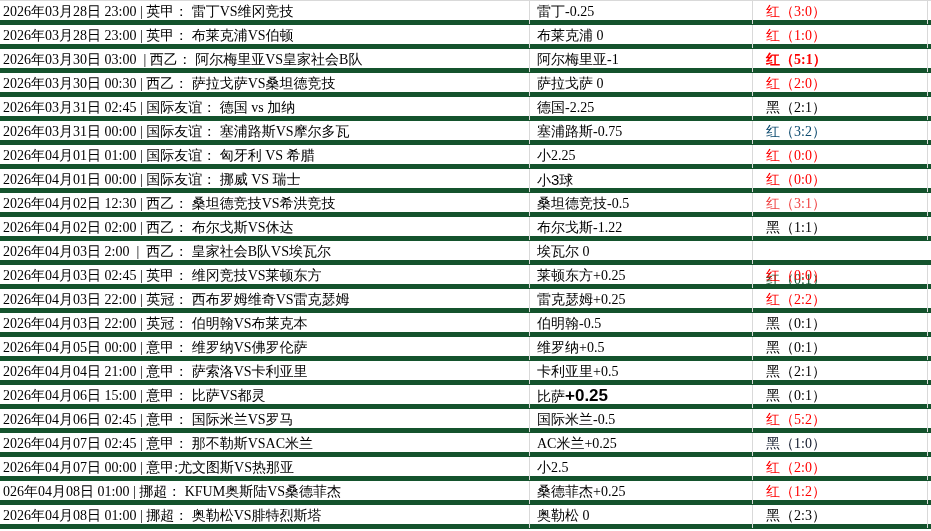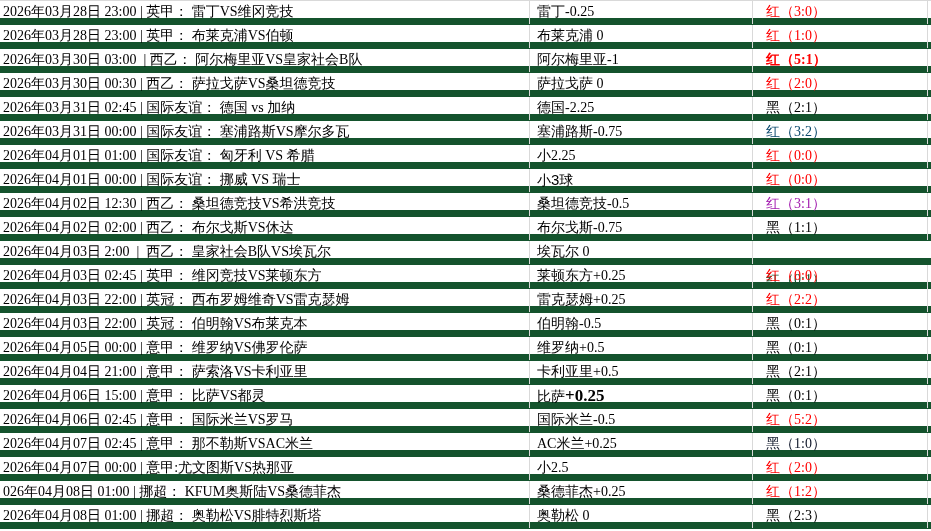--- a/index.html
+++ b/index.html
@@ -16,21 +16,21 @@
     color: #000000;
   }
   .sheet {
     width: 931px;
     border-top: 1px solid #d9d9d9;
   }
   .row {
     display: flex;
     height: 24px;
     box-sizing: border-box;
-    border-bottom: 7px solid #14532d;
+    border-bottom: 5px solid #14532d;
     background: #ffffff;
   }
   .cell {
     box-sizing: border-box;
     overflow: hidden;
     white-space: pre;
     line-height: 22px;
     height: 23px;
   }
   .c-match {
@@ -49,21 +49,21 @@
     border-right: 1px solid #d9d9d9;
   }
   .c-gutter {
     flex: 1;
   }
   .seg-sans {
     font-family: "Liberation Sans", sans-serif;
     font-size: 15px;
   }
   .seg-sans-bold {
-    font-family: Liberation Serif, serif;
+    font-family: Liberation Sans, sans-serif;
     font-size: 17px;
     font-weight: 700;
   }
 </style>
 </head>
 <body>
 
 <div class="sheet">
     <div class="row">
     <div class="cell c-match">2026年03月28日 23:00 | 英甲： 雷丁VS维冈竞技</div>
@@ -109,26 +109,26 @@
   </div>
     <div class="row">
     <div class="cell c-match">2026年04月01日 00:00 | 国际友谊： 挪威 VS 瑞士</div>
     <div class="cell c-pick"><span>小</span><span class="seg-sans">3</span><span>球</span></div>
     <div class="cell c-result" style="color: rgb(254, 0, 0);">红（0:0）</div>
     <div class="cell c-gutter"></div>
   </div>
     <div class="row">
     <div class="cell c-match">2026年04月02日 12:30 | 西乙： 桑坦德竞技VS希洪竞技</div>
     <div class="cell c-pick"><span>桑坦德竞技-0.5</span></div>
-    <div class="cell c-result" style="color: #a21caf;">红（3:1）</div>
+    <div class="cell c-result" style="color: #ef4444;">红（3:1）</div>
     <div class="cell c-gutter"></div>
   </div>
     <div class="row">
     <div class="cell c-match">2026年04月02日 02:00 | 西乙： 布尔戈斯VS休达</div>
-    <div class="cell c-pick"><span>布尔戈斯-0.75</span></div>
+    <div class="cell c-pick"><span>布尔戈斯-1.22</span></div>
     <div class="cell c-result" style="color: rgb(0, 0, 0);">黑（1:1）</div>
     <div class="cell c-gutter"></div>
   </div>
     <div class="row">
     <div class="cell c-match">2026年04月03日 2:00  |  西乙： 皇家社会B队VS埃瓦尔</div>
     <div class="cell c-pick"><span>埃瓦尔 0</span></div>
     <div class="cell c-result" style="color: #14532d; margin-top: 28px;">红（0:1）</div>
     <div class="cell c-gutter"></div>
   </div>
     <div class="row">

